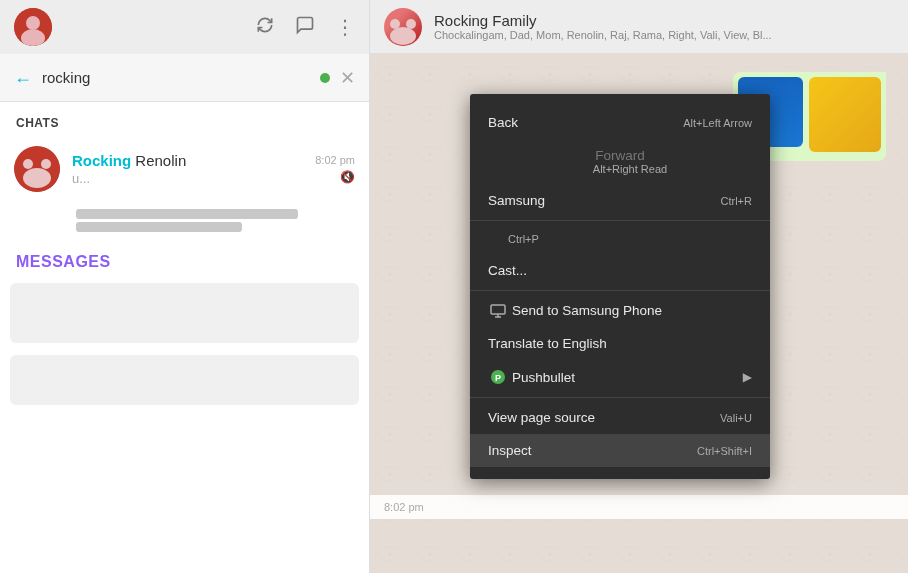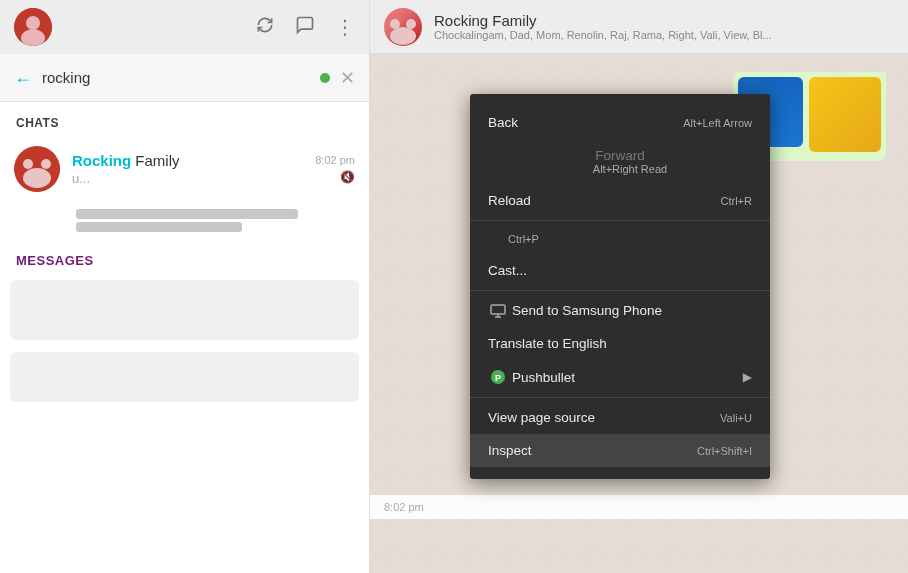--- a/index.html
+++ b/index.html
@@ -152,23 +152,23 @@
       gap: 4px;
     }
     .chat-time {
       font-size: 11px;
       color: #aaa;
     }
     .mute-icon { color: #aaa; font-size: 12px; }
 
     .messages-section-label {
       padding: 14px 16px 6px 16px;
-      font-size: 13px;
+      font-size: 16px;
       font-weight: 600;
-      color: #701a75;
+      color: #8b5cf6;
       letter-spacing: 0.5px;
     }
 
     .message-item {
       margin: 6px 10px;
       background: #f0f0f0;
       border-radius: 6px;
       height: 60px;
     }
 
@@ -361,21 +361,21 @@
         <svg width="46" height="46" viewBox="0 0 46 46">
           <circle cx="23" cy="23" r="23" fill="#c0392b"></circle>
           <circle cx="14" cy="18" r="5" fill="#e8c4c4"></circle>
           <circle cx="32" cy="18" r="5" fill="#e8c4c4"></circle>
           <ellipse cx="23" cy="32" rx="14" ry="10" fill="#e8c4c4"></ellipse>
         </svg>
       </div>
     </div>
     <div class="chat-info">
       <div class="chat-name">
-        <span class="highlight">Rocking</span><span> Family</span>
+        <span class="highlight">Rocking</span><span> Renolin</span>
       </div>
       <div class="chat-preview">
         <span>u...</span>
       </div>
     </div>
     <div class="chat-meta">
       <span class="chat-time">8:02 pm</span>
       <span class="mute-icon">🔇</span>
     </div>
   </div>
@@ -449,21 +449,21 @@
         <span class="ctx-label">Back</span>
         <span class="ctx-shortcut">Alt+Left Arrow</span>
       </div>
 
       <div class="ctx-item disabled">
         <span class="ctx-label">Forward</span>
         <span class="ctx-shortcut">Alt+Right Read</span>
       </div>
 
       <div class="ctx-item">
-        <span class="ctx-label">Reload</span>
+        <span class="ctx-label">Samsung</span>
         <span class="ctx-shortcut">Ctrl+R</span>
       </div>
 
       <div class="ctx-divider"></div>
 
 
       <div class="ctx-item">
         <span class="ctx-shortcut">Ctrl+P</span>
       </div>
 

